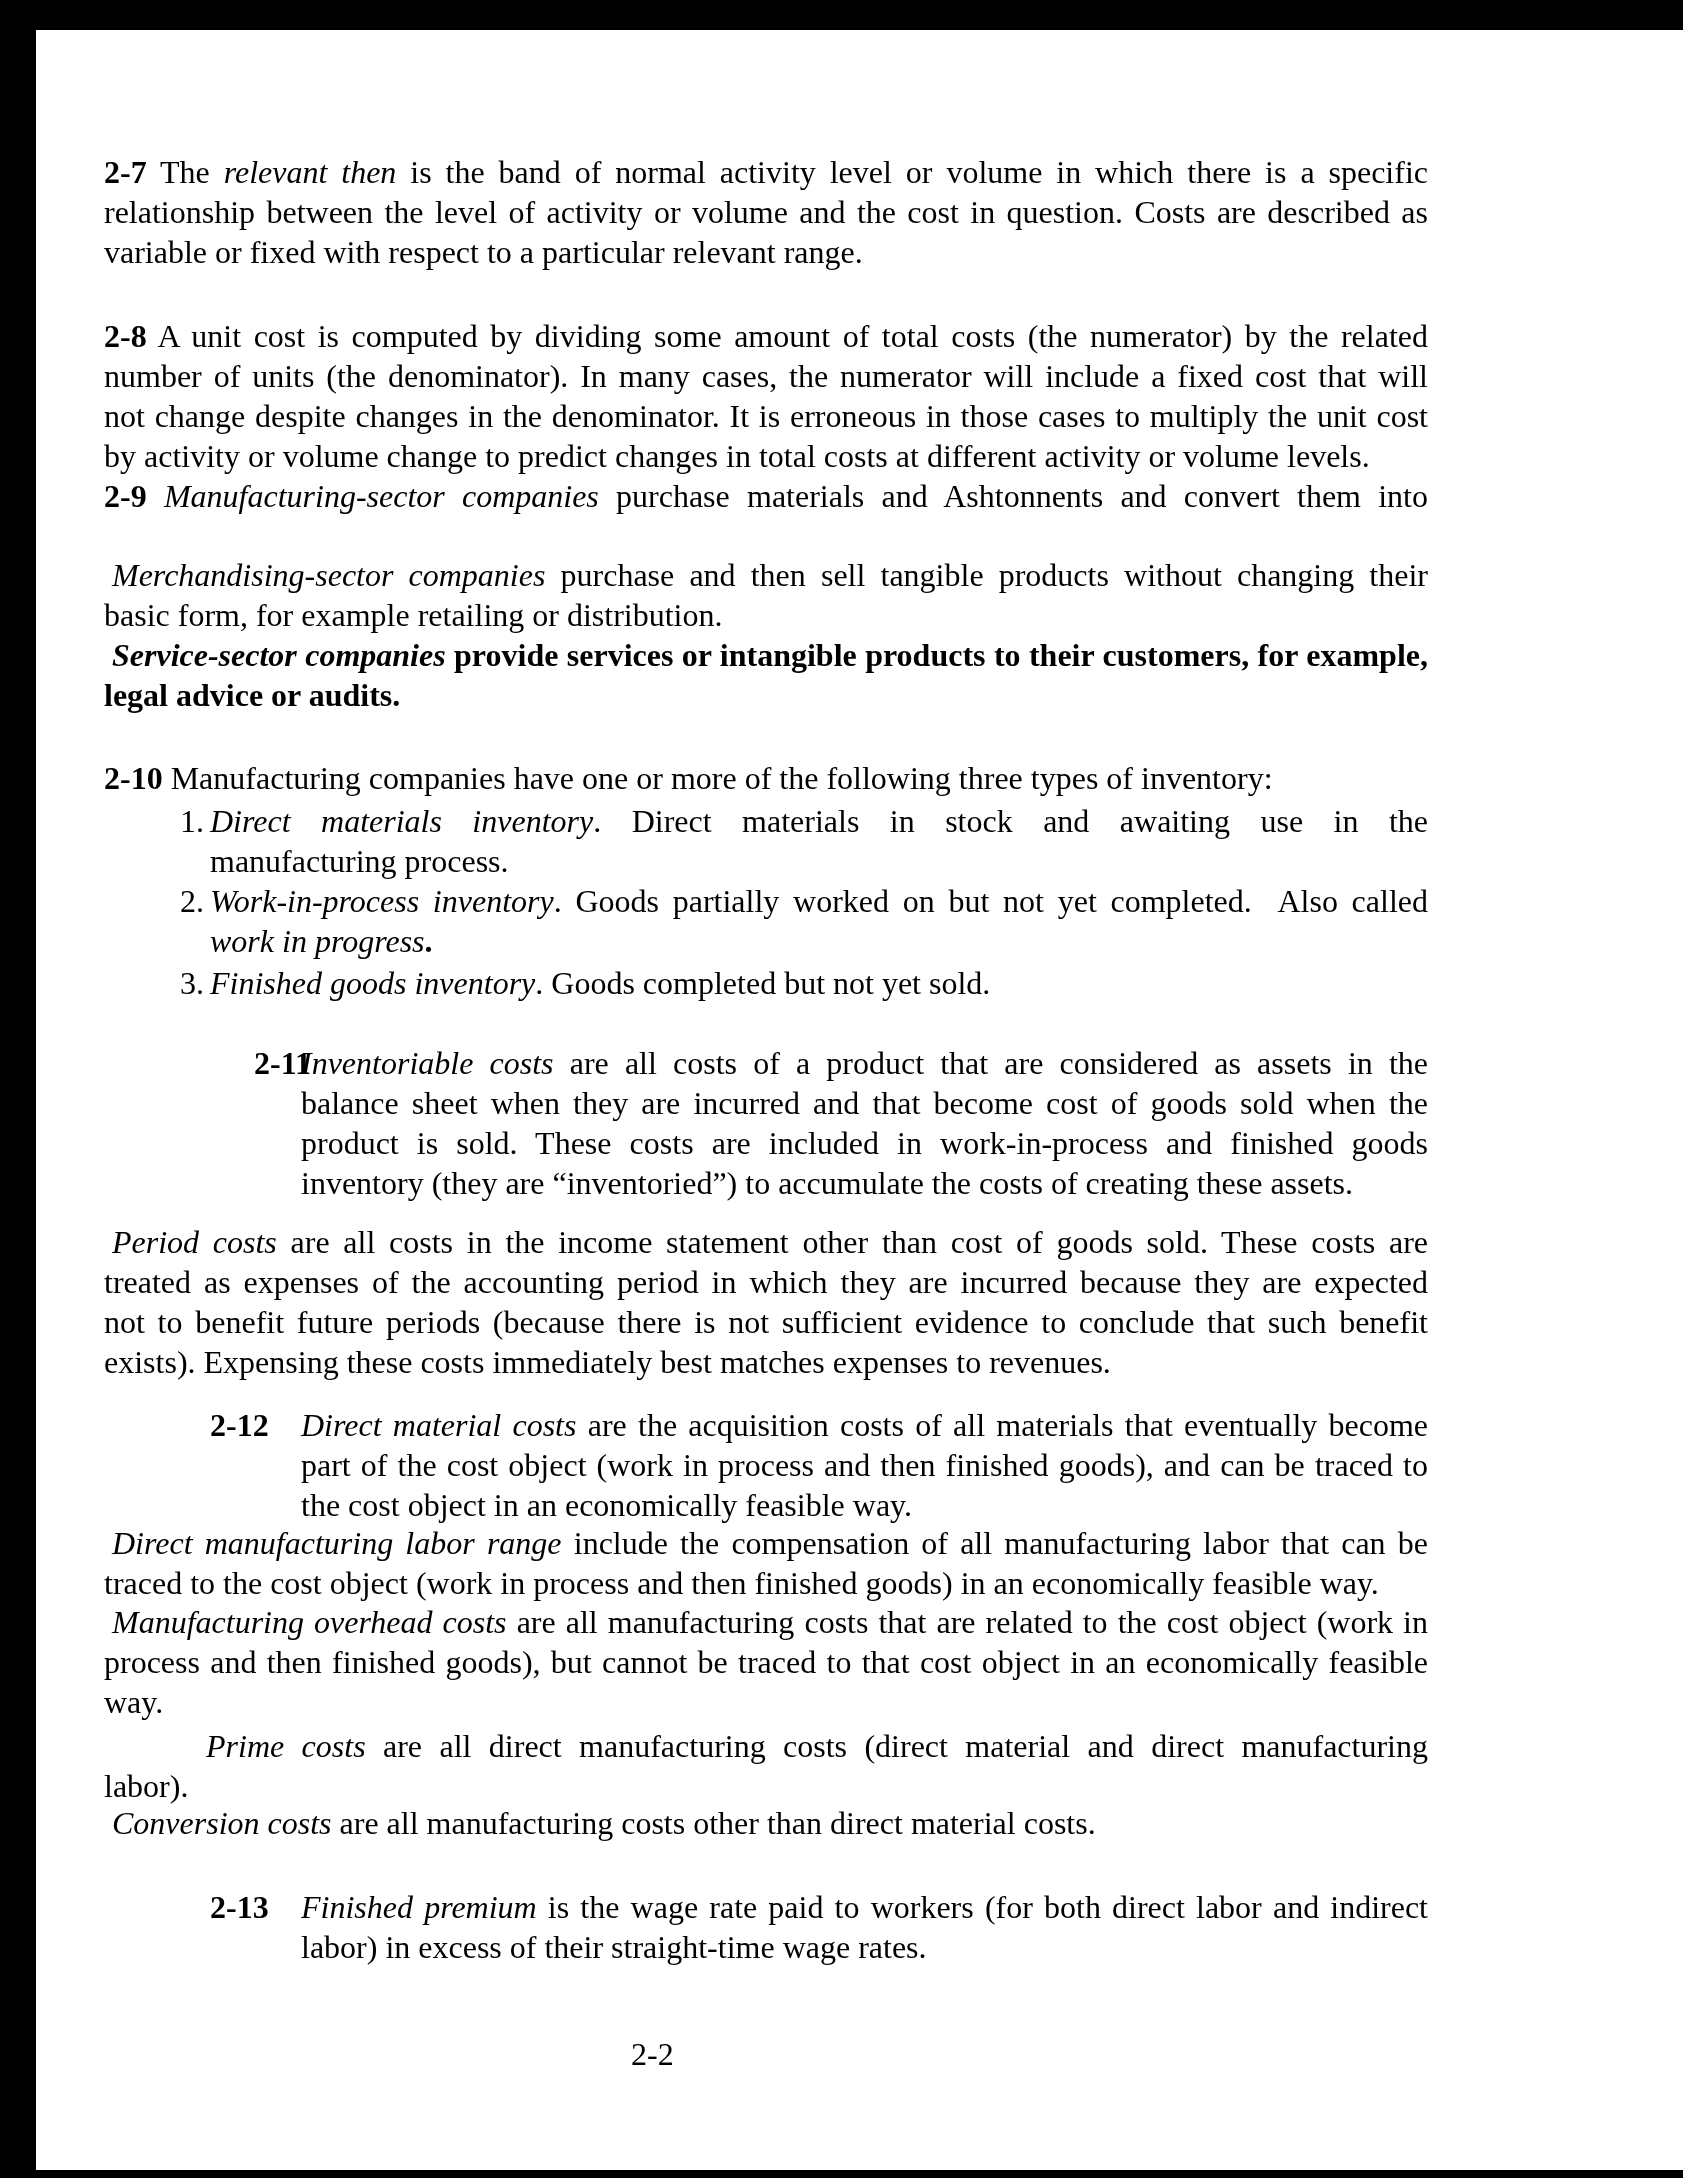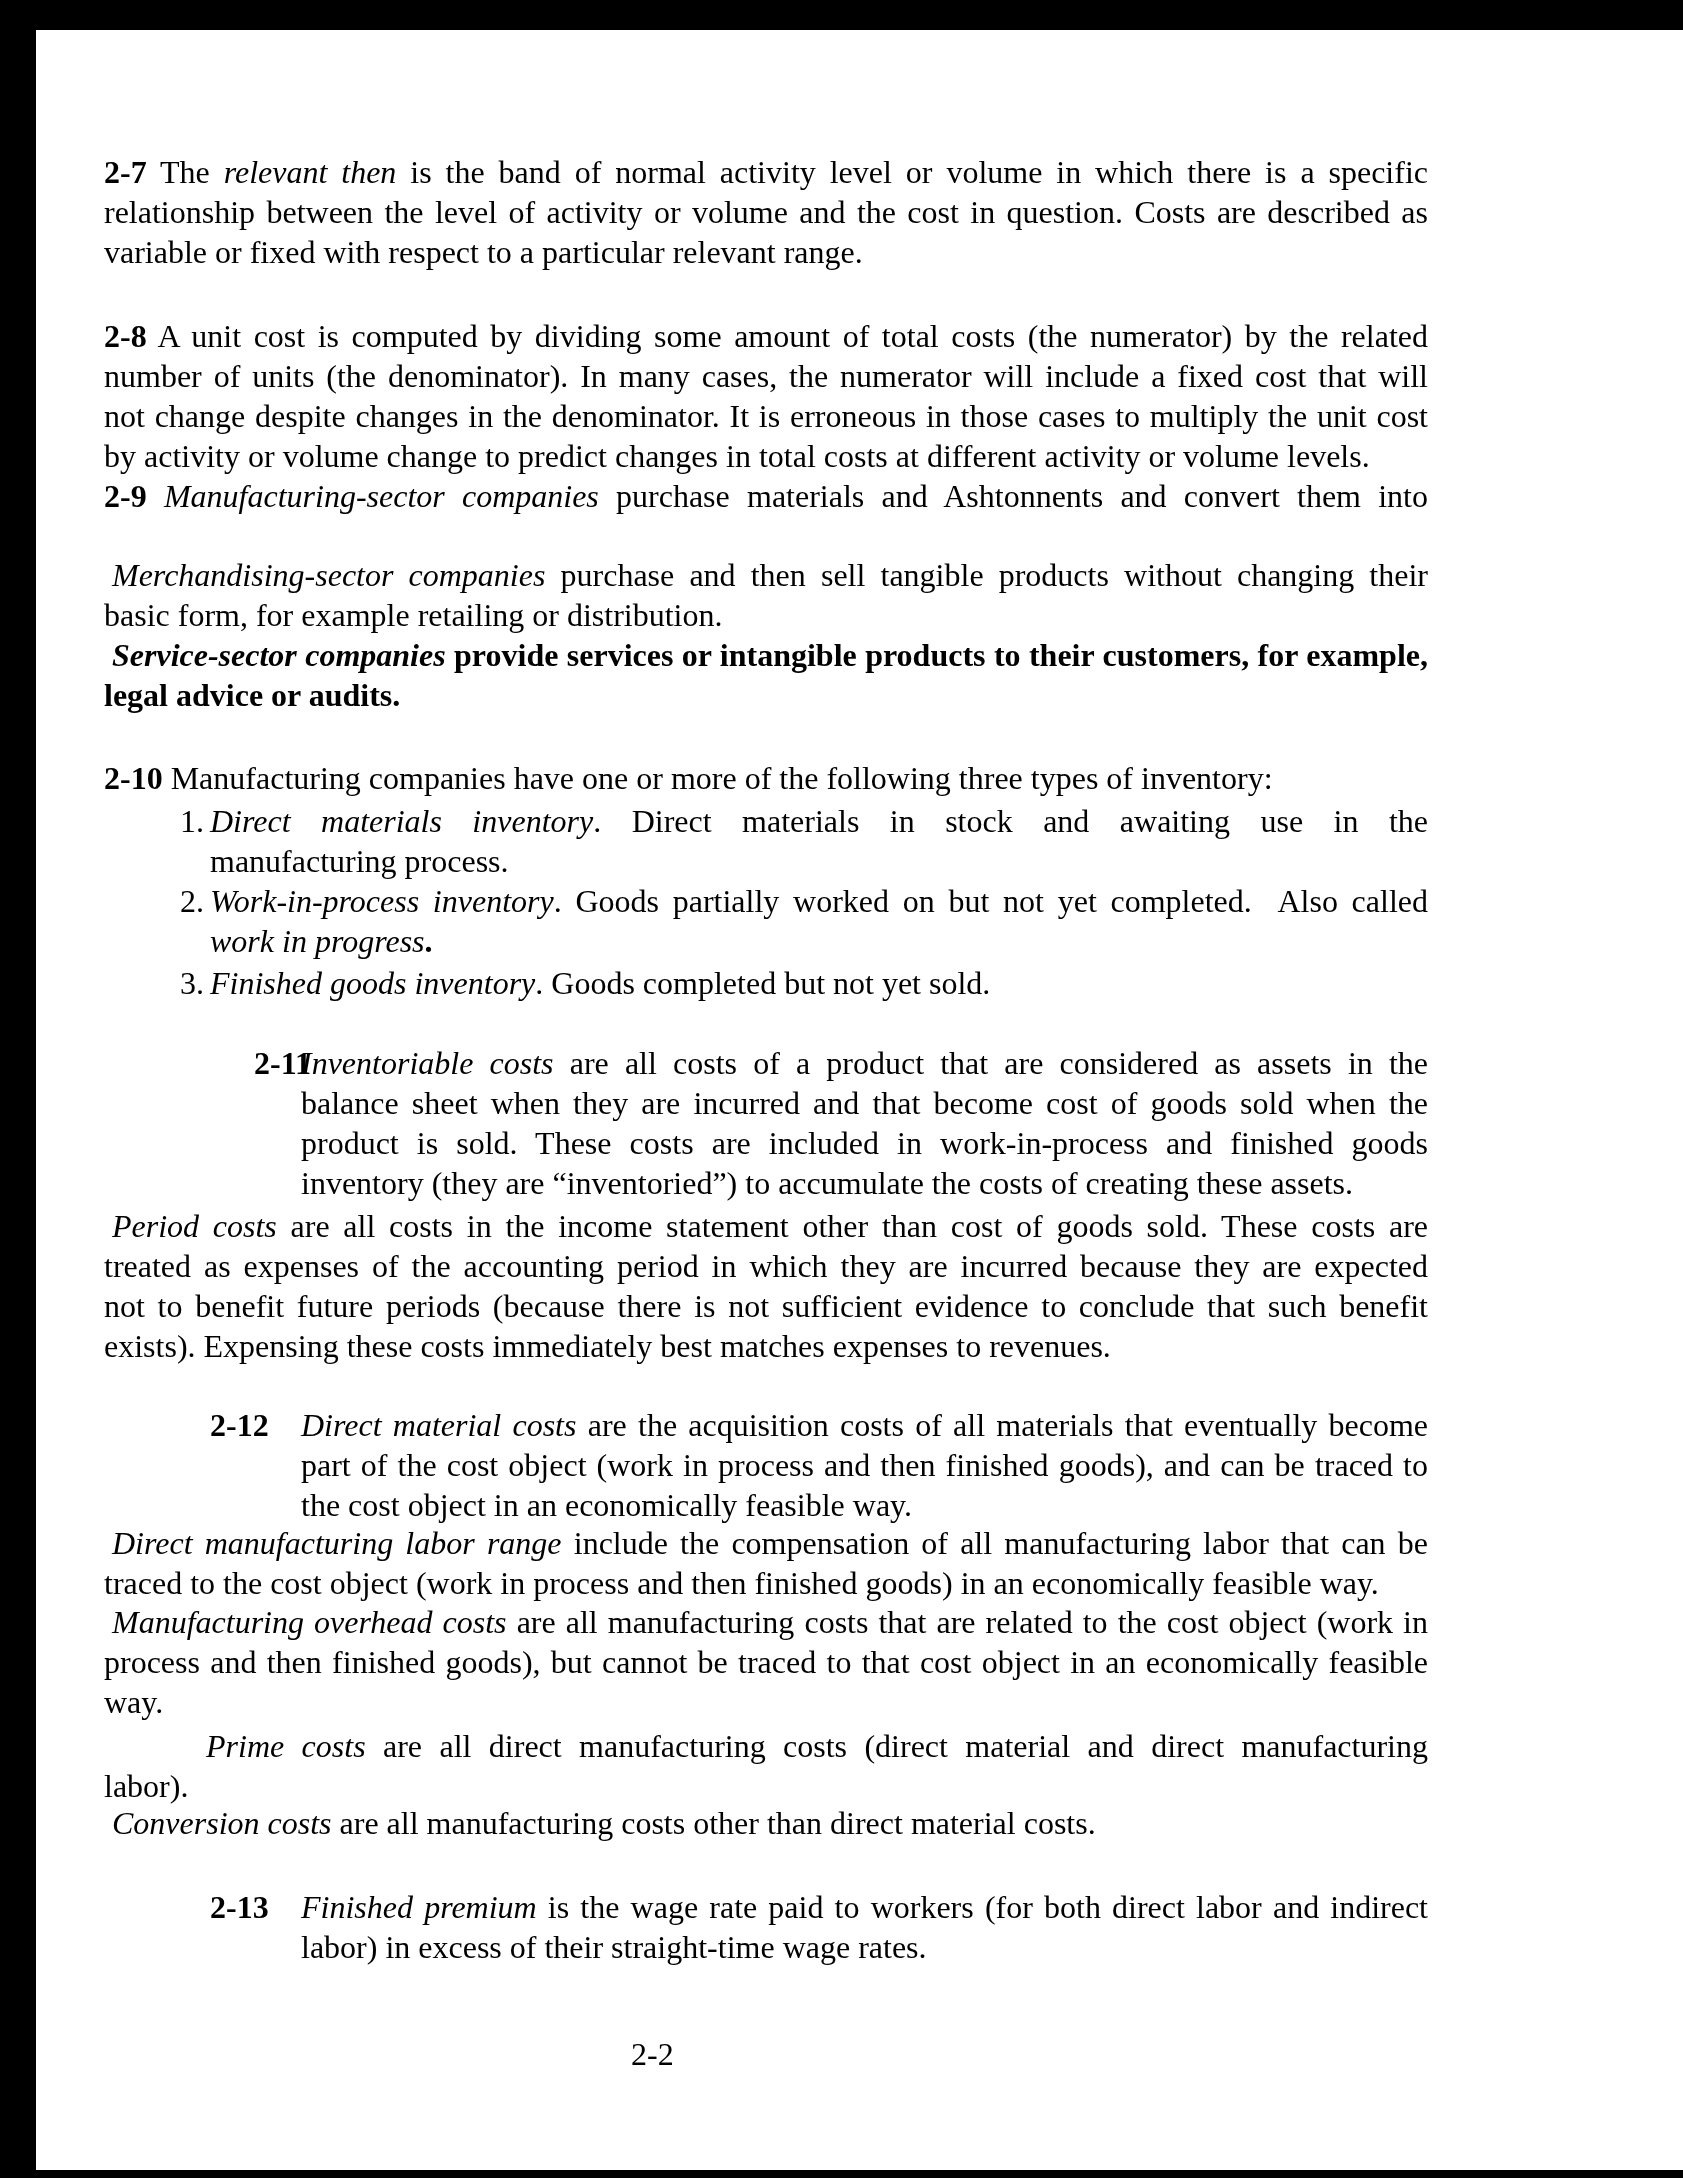--- a/index.html
+++ b/index.html
@@ -67,21 +67,21 @@
       <div class="line last"><i>Finished goods inventory</i>. Goods completed but not yet sold.</div>
     </div>
     <div class="block" style="left: 301px; top: 1043px; width: 1127px;">
       <span class="hang-label" style="left: -91px; margin-left: 44px;">2-11</span>
       <div class="line"><i>Inventoriable costs</i> are all costs of a product that are considered as assets in the</div>
       <div class="line">balance sheet when they are incurred and that become cost of goods sold when the</div>
       <div class="line">product is sold. These costs are included in work-in-process and finished goods</div>
       <div class="line last">inventory (they are “inventoried”) to accumulate the costs of creating these assets.</div>
     </div>
     <div class="block" style="left: 104px; top: 1206px; width: 1324px;">
-      <div class="line" style="text-indent: 8px;"><i>Period costs</i> are all costs in the income statement other than cost of goods sold. These costs are</div>
+      <div class="line" style="text-indent: 8px; margin-top: 16px;"><i>Period costs</i> are all costs in the income statement other than cost of goods sold. These costs are</div>
       <div class="line">treated as expenses of the accounting period in which they are incurred because they are expected</div>
       <div class="line">not to benefit future periods (because there is not sufficient evidence to conclude that such benefit</div>
       <div class="line last">exists). Expensing these costs immediately best matches expenses to revenues.</div>
     </div>
     <div class="block" style="left: 301px; top: 1405px; width: 1127px;">
       <span class="hang-label" style="left: -91px;">2-12</span>
       <div class="line"><i>Direct material costs</i> are the acquisition costs of all materials that eventually become</div>
       <div class="line">part of the cost object (work in process and then finished goods), and can be traced to</div>
       <div class="line last">the cost object in an economically feasible way.</div>
     </div>

